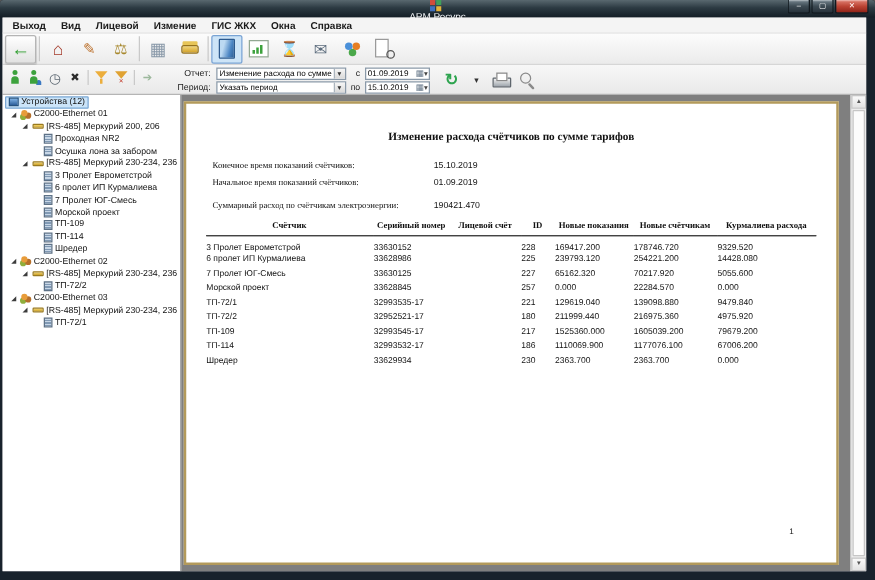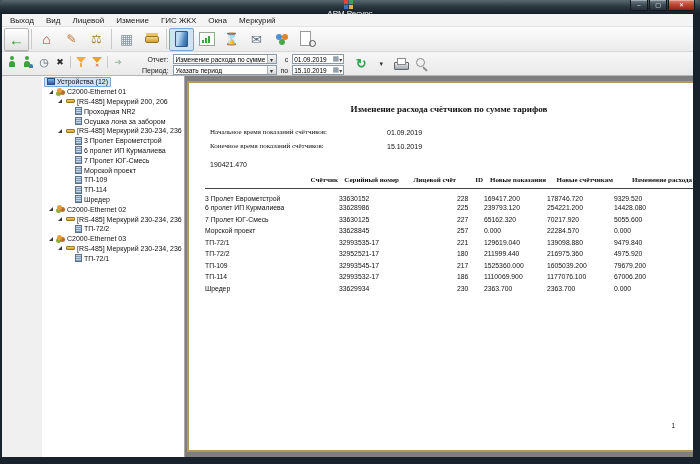--- a/index.html
+++ b/index.html
@@ -21,21 +21,21 @@
   .win-btn{height:11px;display:flex;align-items:center;justify-content:center;color:#fff;font-size:6px;line-height:1;
     border:1px solid #11181e;border-top:none;border-radius:0 0 2px 2px;
     background:linear-gradient(#75858f,#3c4a53 50%,#26313a);box-shadow:inset 0 1px 0 rgba(255,255,255,.35);}
   .win-btn.min,.win-btn.max{width:18px;}
   .win-btn.close{width:27px;background:linear-gradient(#e08173,#bc4434 50%,#8f2217);}
 
   
   .client{position:absolute;top:14px;left:2px;right:7px;bottom:7px;background:#f0f0f0;display:flex;flex-direction:column;overflow:hidden;}
 
   .menubar{height:13px;flex:none;display:flex;align-items:center;padding-left:2px;background:#f4f4f4;border-bottom:1px solid #e2e2e2;}
-  .menu-item{padding:0 6px;font-size:8px;color:#1a1a1a;}
+  .menu-item{padding:0 6px;font-size:8px;color:#1a1a1a;font-weight:bold;}
 
   .toolbar1{height:25px;flex:none;display:flex;align-items:center;padding-left:2px;background:linear-gradient(#fcfcfc,#ebebeb);border-bottom:1px solid #d6d6d6;}
   .tb-btn{width:25px;height:23px;display:flex;align-items:center;justify-content:center;border:1px solid transparent;border-radius:2px;flex:none;}
   .tb-btn.raised{border:1px solid #b5b5b5;background:linear-gradient(#ffffff,#e2e2e2);box-shadow:0 1px 1px rgba(0,0,0,.15);}
   .tb-btn.selected{border:1px solid #79a3d4;background:#cde4f7;}
   .tb-sep{width:1px;height:20px;background:#c9c9c9;margin:0 2px;flex:none;}
   .ticon{position:relative;width:20px;height:18px;display:flex;align-items:center;justify-content:center;}
 
   .back-arrow-icon::before{content:"←";font-size:15px;font-weight:bold;color:#2f9e2f;text-shadow:0 1px 0 #bcd9bc;}
   .home-icon::before{content:"⌂";font-size:14px;font-weight:bold;color:#a43a2a;}
@@ -91,21 +91,21 @@
   .refresh-icon::before{content:"↻";font-size:13px;font-weight:bold;color:#2ea44f;}
   .caret-icon::before{content:"▾";font-size:7px;color:#333;}
   .printer-icon{width:16px;height:13px;}
   .printer-icon::before{content:"";position:absolute;left:1px;top:5px;width:13px;height:6px;background:linear-gradient(#efefef,#9fa6ad);border:1px solid #5f666d;border-radius:1px;}
   .printer-icon::after{content:"";position:absolute;left:4px;top:1px;width:7px;height:5px;background:#fff;border:1px solid #888;}
   .zoom-icon{width:15px;height:14px;}
   .zoom-icon::before{content:"";position:absolute;top:1px;left:2px;width:7px;height:7px;border:1.5px solid #8a8a8a;border-radius:50%;}
   .zoom-icon::after{content:"";position:absolute;bottom:1px;right:1px;width:6px;height:2px;background:#8a8a8a;transform:rotate(45deg);border-radius:1px;}
 
   
-  .content{flex:1;display:flex;min-height:0;padding-left:40px;}
+  .content{flex:1;display:flex;min-height:0;}
   .tree-panel{width:143px;flex:none;background:#fff;border-right:1px solid #a8a8a8;padding-top:1px;overflow:hidden;}
   .tree-row{height:9.8px;display:flex;align-items:center;white-space:nowrap;font-size:7px;color:#111;}
   .row-inner{display:flex;align-items:center;gap:2px;height:9.5px;padding:0 2px;border:1px solid transparent;}
   .tree-row.selected .row-inner{background:#cbe4f9;border-color:#79a7d4;border-radius:1px;}
   .expander{width:0;height:0;border-left:4px solid transparent;border-bottom:4px solid #3c3c3c;margin-right:1px;flex:none;}
   .expander-ph{width:5px;flex:none;}
   .tree-ic{flex:none;display:inline-block;}
   .devices-root-icon{width:8px;height:7px;background:linear-gradient(#7fb2e5,#2d5f9b);border:1px solid #24517f;}
   .ethernet-node-icon{width:5px;height:5px;margin:0 3px 3px 0;border-radius:50%;background:#e89c3a;box-shadow:3px 2px 0 #b56f2a,-1px 3px 0 #8fae3c;}
   .rs485-bus-icon{width:9px;height:4px;background:linear-gradient(#f3d46a,#caa02c);border:1px solid #9a7a1e;border-radius:1px;}
@@ -114,21 +114,21 @@
   .report-panel{flex:1;position:relative;background:#7f7f7f;padding:5px 20px 5px 2px;}
   .page{width:524px;height:100%;background:#fff;border:2px solid #b39a5b;position:relative;font-family:"Liberation Serif",serif;color:#111;}
   .page-title{margin-top:21px;text-align:center;font-weight:bold;font-size:9px;}
   .report-fields{margin-top:11px;padding-left:21px;}
   .report-field{display:flex;height:14px;align-items:center;font-size:7px;}
   .report-field.gap{margin-top:4px;}
   .f-label{width:177px;flex:none;}
   .f-value{font-family:"Liberation Sans",sans-serif;}
   .section-title{text-align:center;font-weight:bold;font-size:7.5px;margin-top:8px;}
   table.rpt{border-collapse:collapse;table-layout:fixed;margin:5px 16px 0 16px;width:calc(100% - 32px);}
-  table.rpt th{font-size:7px;font-weight:bold;text-align:right;padding:0 1px 4px 0;border-bottom:1px solid #444;overflow:hidden;white-space:nowrap;}
+  table.rpt th{font-size:7px;font-weight:bold;text-align:center;padding:0 1px 4px 0;border-bottom:1px solid #444;overflow:hidden;white-space:nowrap;}
   table.rpt td{font-family:"Liberation Sans",sans-serif;font-size:6.8px;height:11.5px;padding:0;white-space:nowrap;overflow:hidden;}
   table.rpt tbody tr:first-child td{padding-top:6px;}
   .page-number{position:absolute;right:34px;bottom:21px;font-size:6.5px;font-family:"Liberation Sans",sans-serif;}
 
   .scrollbar{position:absolute;top:0;right:0;width:13px;height:100%;background:#ececec;border-left:1px solid #c4c4c4;display:flex;flex-direction:column;}
   .sb-btn{height:11px;flex:none;background:linear-gradient(#fafafa,#e3e3e3);border:1px solid #c6c6c6;display:flex;align-items:center;justify-content:center;font-size:5px;color:#555;line-height:1;}
   .sb-thumb{flex:1;margin:1px;background:#fcfcfc;border:1px solid #c6c6c6;border-radius:1px;}
 </style>
 </head>
 <body>
@@ -151,21 +151,21 @@
   </div>
 
   <div class="client">
     <div class="menubar">
         <div class="menu-item">Выход</div>
         <div class="menu-item">Вид</div>
         <div class="menu-item">Лицевой</div>
         <div class="menu-item">Измение</div>
         <div class="menu-item">ГИС ЖКХ</div>
         <div class="menu-item">Окна</div>
-        <div class="menu-item">Меркурий</div>
+        <div class="menu-item">Справка</div>
       </div>
 
     <div class="toolbar1">
         <div class="tb-btn raised">
           <span class="ticon back-arrow-icon"></span>
         </div>
         <span class="tb-sep"></span>
         <div class="tb-btn">
           <span class="ticon home-icon"></span>
         </div>
@@ -405,28 +405,29 @@
               <span>ТП-72/1</span>
             </span>
           </div>
         </div>
 
       <div class="report-panel">
         <div class="page">
           <div class="page-title">Изменение расхода счётчиков по сумме тарифов</div>
           <div class="report-fields">
               <div class="report-field">
+                <span class="f-label">Конечное время показаний счётчиков:</span>
+                <span class="f-value">15.10.2019</span>
+              </div>
+              <div class="report-field">
                 <span class="f-label">Начальное время показаний счётчиков:</span>
                 <span class="f-value">01.09.2019</span>
               </div>
-              <div class="report-field">
-                <span class="f-label">Конечное время показаний счётчиков:</span>
-                <span class="f-value">15.10.2019</span>
-              </div>
               <div class="report-field gap">
+                <span class="f-label">Суммарный расход по счётчикам электроэнергии:</span>
                 <span class="f-value">190421.470</span>
               </div>
             </div>
           <table class="rpt">
             <colgroup>
               <col style="width:134px">
                 <col style="width:61px">
                 <col style="width:57px">
                 <col style="width:27px">
                 <col style="width:63px">
@@ -434,21 +435,21 @@
                 <col>
             </colgroup>
             <thead>
                 <tr>
                   <th>Счётчик</th>
                   <th>Серийный номер</th>
                   <th>Лицевой счёт</th>
                   <th>ID</th>
                   <th>Новые показания</th>
                   <th>Новые счётчикам</th>
-                  <th>Изменение расхода</th>
+                  <th>Курмалиева расхода</th>
                 </tr>
               </thead>
             <tbody>
                 <tr>
                   <td>3 Пролет Еврометстрой</td>
                   <td>33630152</td>
                   <td></td>
                   <td>228</td>
                   <td>169417.200</td>
                   <td>178746.720</td>

